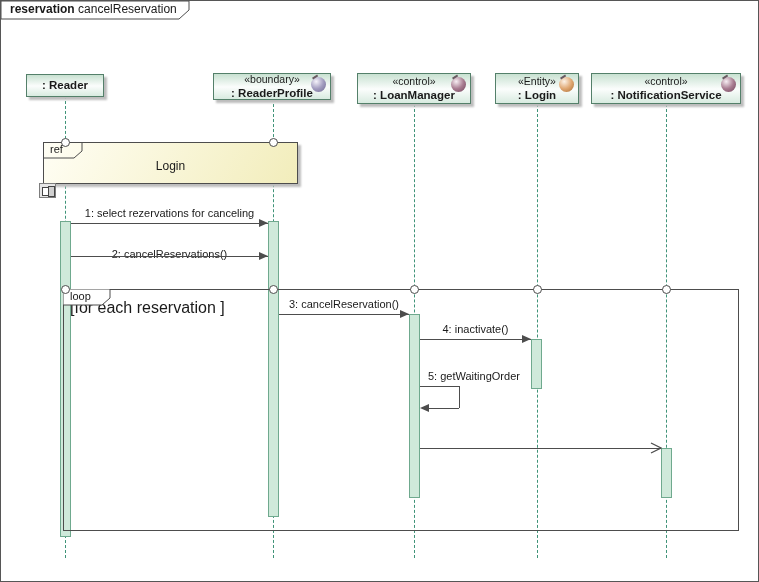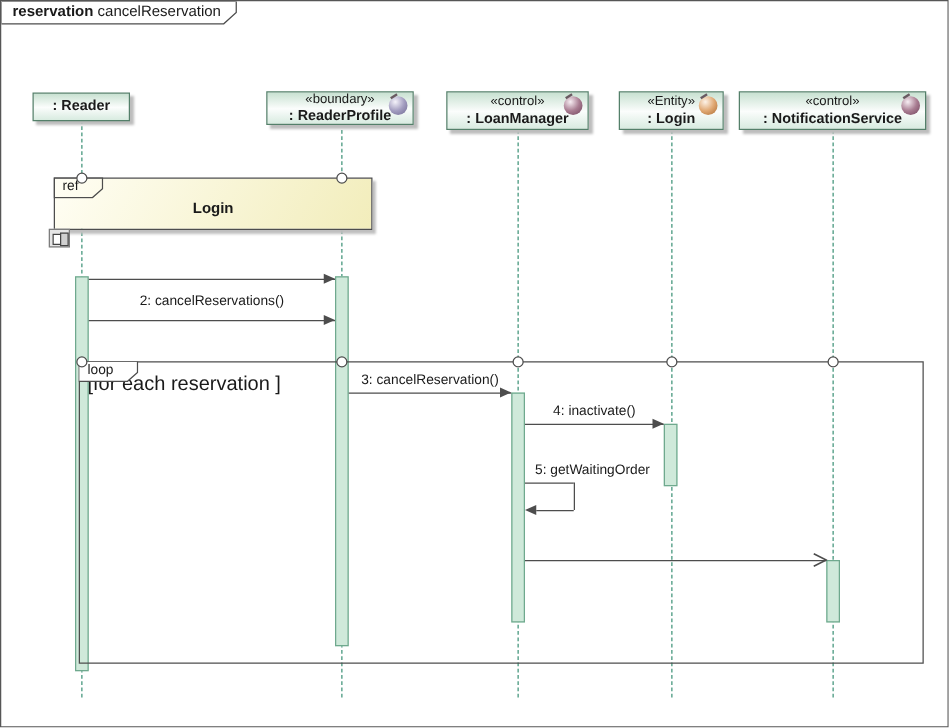--- a/index.html
+++ b/index.html
@@ -35,21 +35,21 @@
   
   .activation { position:absolute; width:11px; box-sizing:border-box; z-index:3;
     background:#cfe9da; border:1px solid #6fa98e; }
   
   .frag-ref {
     position:absolute; left:42px; top:141px; width:255px; height:42px; box-sizing:border-box;
     border:1px solid #4d4d4d; background:linear-gradient(120deg,#fffef4 0%,#f2edbb 100%);
     box-shadow:3px 3px 2px #bdbdbd; z-index:2;
     display:flex; align-items:center; justify-content:center;
   }
-  .frag-ref .body { font-size:12px; font-weight:bold; margin-top:6px; }
+  .frag-ref .body { font-size:12px; font-weight:normal; margin-top:6px; }
   .frag-loop {
     position:absolute; left:15px; top:288px; width:676px; height:242px; box-sizing:border-box;
     border:1px solid #4d4d4d; background:transparent; z-index:4;margin-left:47px;
   }
   .op-label { position:absolute; left:-1px; top:-1px; z-index:7; }
   .op-label svg { position:absolute; left:0; top:0; }
   .op-label .txt { position:absolute; left:7px; top:1px; font-size:11px; font-weight:normal; }
   .guard { position:absolute; left:6px; top:9px; font-size:16px; white-space:nowrap; }
   
   .msg-line { position:absolute; height:0; border-top:1px solid #4d4d4d; z-index:5; }
@@ -140,24 +140,25 @@
     </div>
     <div class="guard">[for each reservation ]</div>
   </div>
 
   <div class="activation" style="left:59px; top:220px; height:316px;"></div>
   <div class="activation" style="left:267px; top:220px; height:296px;"></div>
   <div class="activation" style="left:408px; top:313px; height:184px;"></div>
   <div class="activation" style="left:530px; top:338px; height:50px;"></div>
   <div class="activation" style="left:660px; top:447px; height:50px;"></div>
 
+  <div class="msg-label" style="left:70px; top:206px; width:197px;">1: select rezervations for canceling</div>
   <div class="msg-line" style="left:70px; top:222px; width:197px;"></div>
   <div class="arr-r" style="left:258px; top:218px;"></div>
 
-  <div class="msg-label" style="left:70px; top:234px; width:197px;">2: cancelReservations()</div>
+  <div class="msg-label" style="left:70px; top:247px; width:197px;">2: cancelReservations()</div>
   <div class="msg-line" style="left:70px; top:255px; width:197px;"></div>
   <div class="arr-r" style="left:258px; top:251px;"></div>
 
   <div class="msg-label" style="left:278px; top:297px; width:130px;">3: cancelReservation()</div>
   <div class="msg-line" style="left:278px; top:313px; width:130px;"></div>
   <div class="arr-r" style="left:399px; top:309px;"></div>
 
   <div class="msg-label" style="left:419px; top:322px; width:111px;">4: inactivate()</div>
   <div class="msg-line" style="left:419px; top:338px; width:111px;"></div>
   <div class="arr-r" style="left:521px; top:334px;"></div>

